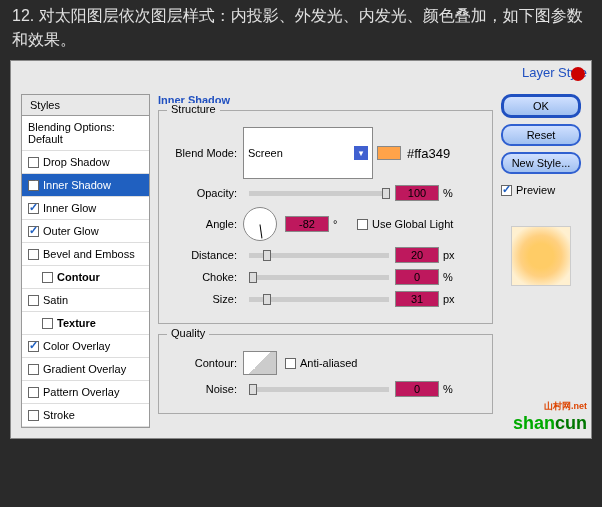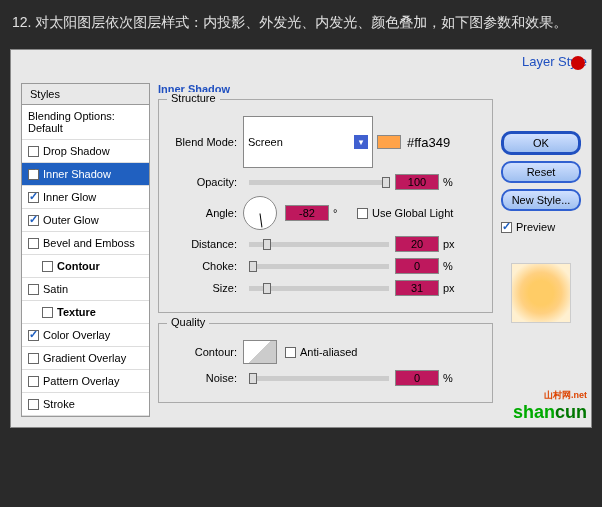--- a/index.html
+++ b/index.html
@@ -1,17 +1,17 @@
 <!DOCTYPE html>
 <html><head>
 <meta charset="utf-8">
 <style>
 * { box-sizing: border-box; margin: 0; padding: 0; font-family: Arial, sans-serif; }
 body { background: #2a2a2a; width: 602px; height: 507px; }
-.instruction { color: #e0e0e0; padding: 12px 12px; font-size: 14px; line-height: 1.5; }
+.instruction { color: #e0e0e0; padding: 4px 12px; font-size: 16px; line-height: 1.5; }
 .dialog { background: #e8e8e8; border: 1px solid #888; margin: 4px 10px 0; position: relative; }
 .dialog-title { text-align: right; color: #2050c0; font-size: 13px; padding: 4px; position: relative; }
 .close-btn { position: absolute; right: 6px; top: 6px; width: 14px; height: 14px; background: #c00; border-radius: 50%; }
 .dialog-body { display: flex; padding: 10px; gap: 8px; }
 .left-panel { width: 129px; }
 .styles-header { border: 1px solid #999; padding: 4px 8px; font-size: 11px; background: #e8e8e8; }
 .styles-list { border: 1px solid #999; border-top: none; background: #fff; }
 .style-item { padding: 5px 6px; font-size: 11px; border-bottom: 1px solid #ddd; display: flex; align-items: center; gap: 4px; }
 .style-item.selected { background: #2060c0; color: #fff; }
 .style-item.sub { padding-left: 20px; font-weight: bold; }
@@ -28,21 +28,21 @@
 .select-arrow { width: 14px; height: 14px; background: #4060d0; color: #fff; text-align: center; font-size: 9px; line-height: 14px; }
 .swatch { width: 24px; height: 14px; border: 1px solid #888; margin-left: 4px; }
 .hex { margin-left: 6px; font-size: 13px; }
 .slider { flex: 1; max-width: 140px; height: 5px; background: #ccc; position: relative; margin: 0 6px; }
 .slider-thumb { position: absolute; top: -3px; width: 8px; height: 11px; background: #ddd; border: 1px solid #666; }
 .num-input { width: 44px; border: 1px solid #888; background: #be185d; padding: 1px 4px; text-align: center; font-size: 11px; }
 .unit { margin-left: 4px; width: 16px; }
 .angle-dial { width: 34px; height: 34px; border: 1px solid #888; border-radius: 50%; background: #fff; position: relative; margin-right: 8px; }
 .angle-line { position: absolute; top: 50%; left: 50%; width: 14px; height: 1px; background: #000; transform-origin: left; transform: rotate(82deg); }
 .contour-box { width: 34px; height: 24px; border: 1px solid #888; background: linear-gradient(135deg,#fff 50%,#ccc 50%); margin-right: 8px; }
-.right-panel { width: 80px; display: flex; flex-direction: column; gap: 6px; margin-top: 48px; }
+.right-panel { width: 80px; display: flex; flex-direction: column; gap: 6px; }
 .btn { border: 2px solid #3060d0; background: linear-gradient(#d0e0ff,#a0c0f0); border-radius: 10px; padding: 3px; font-size: 11px; text-align: center; }
 .btn.ok { border: 3px solid #2050c0; }
 .preview-box { margin-top: 10px; }
 .preview-img { width: 60px; height: 60px; margin: 8px auto; background: radial-gradient(circle,#ffcc66 30%,#ffd080 50%,#fff0d0 80%); border: 1px solid #ccc; }
 .watermark { position: absolute; bottom: 4px; right: 4px; font-size: 18px; font-weight: bold; }
 .wm1 { color: #0a0; margin-left: 28px; } .wm2 { color: #070; }
 .wmsub { font-size: 9px; color: #d40; text-align: right; }
 </style>
 </head>
 <body>

